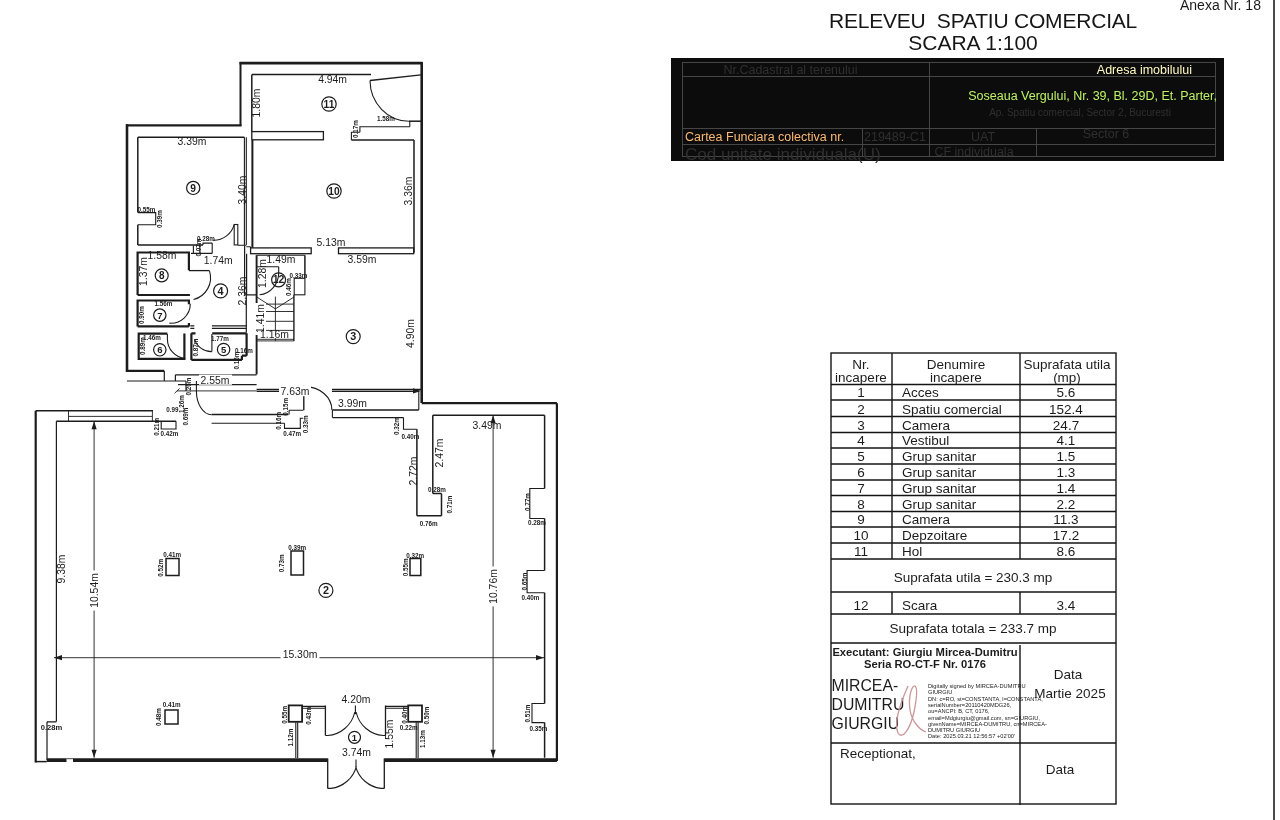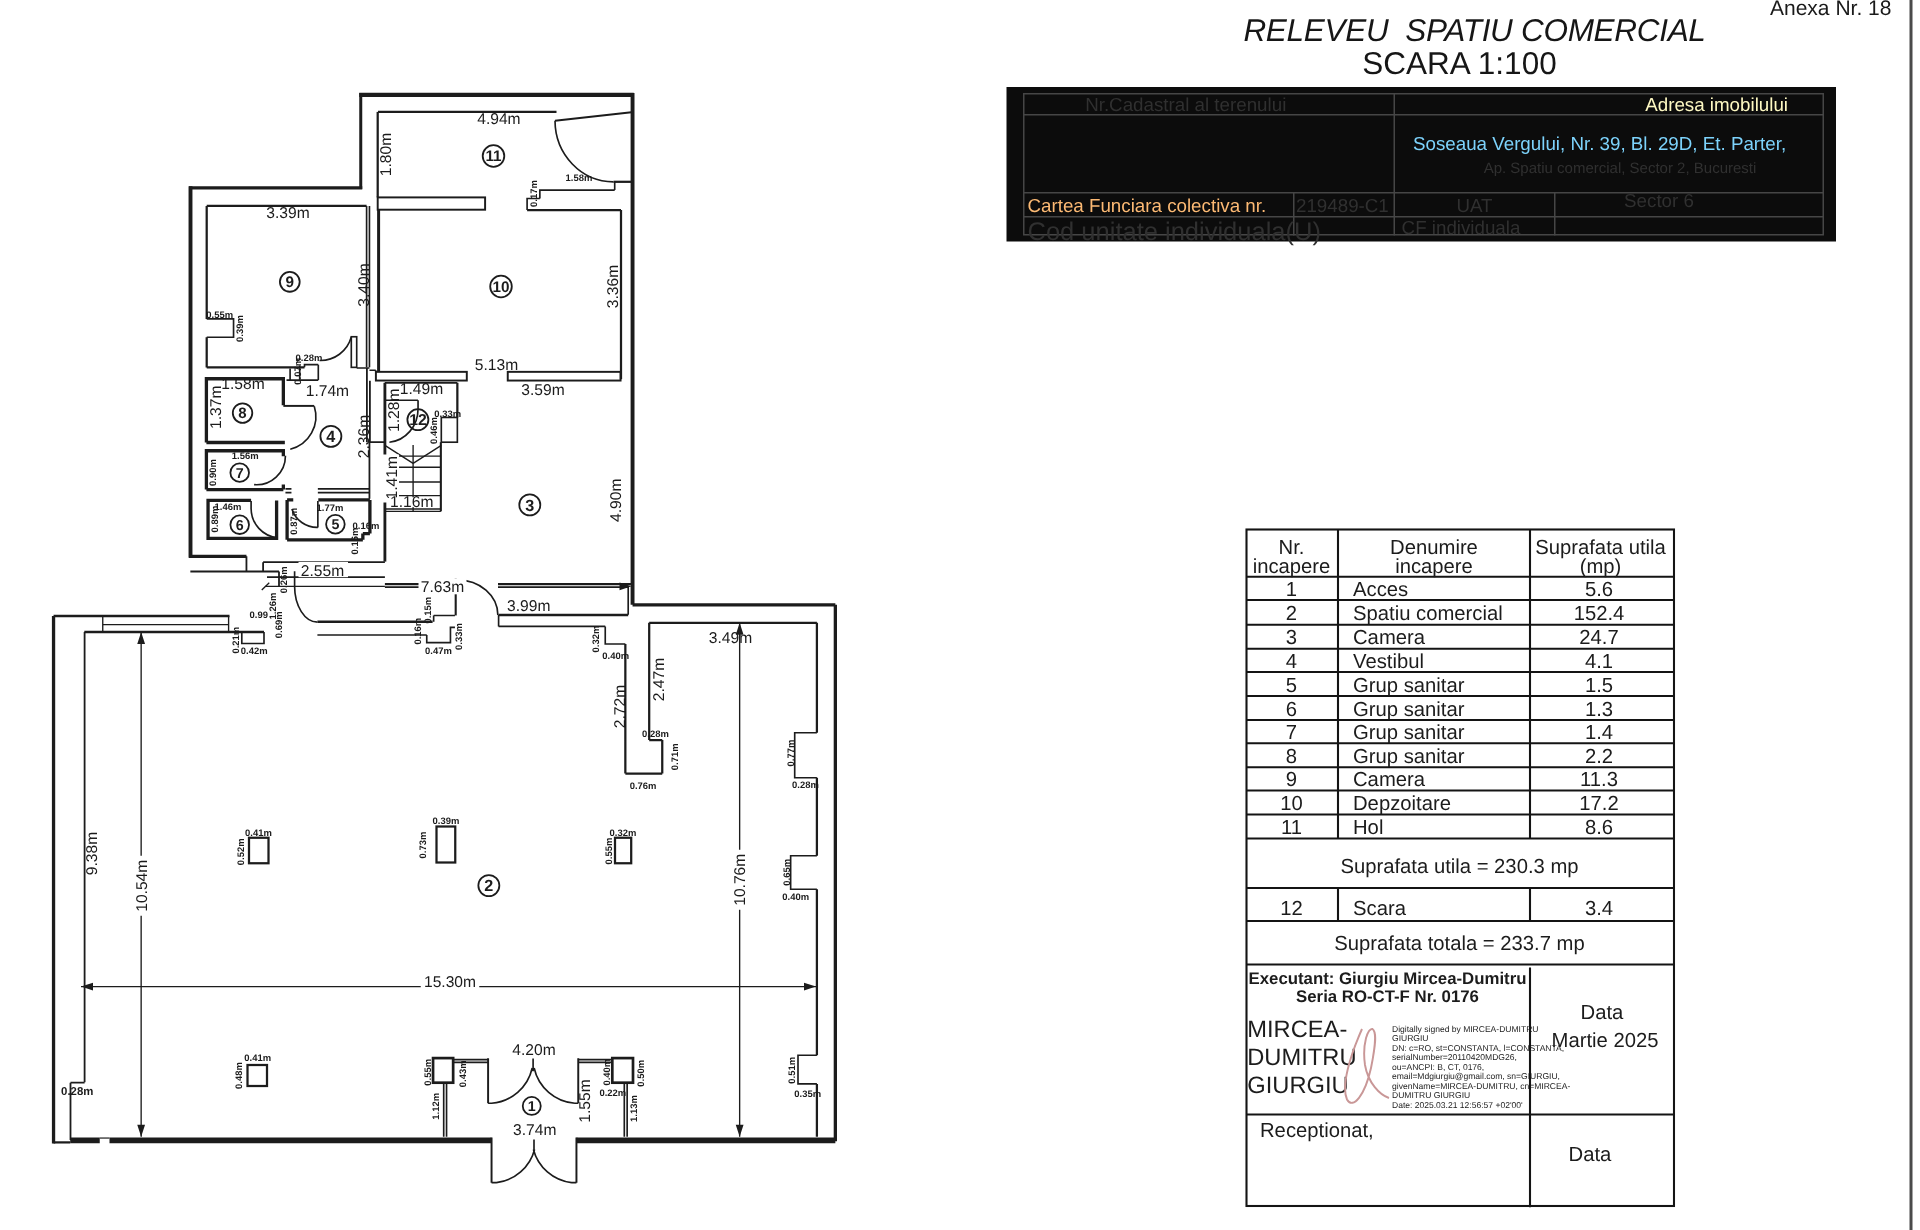--- a/index.html
+++ b/index.html
@@ -8,37 +8,37 @@
   svg text{font-family:"Liberation Sans", sans-serif;fill:#1c1c1c;}
   svg{transform:translateZ(0);}
 </style>
 </head>
 <body>
 
 <div class="abs" style="left:1273px;top:0;width:2px;height:820px;background:#4a4a4a;"></div>
 
 <div class="abs" style="left:1180px;top:-3px;width:100px;font-size:14px;color:#1a1a1a;">Anexa Nr. 18</div>
 
-<div class="abs" style="left:700px;top:9px;width:566px;text-align:center;font-size:21px;letter-spacing:-0.2px;color:#161616;font-style:italic;">RELEVEU&nbsp; SPATIU COMERCIAL</div>
+<div class="abs" style="left:700px;top:9px;width:566px;text-align:center;font-size:21px;letter-spacing:-0.2px;color:#161616;">RELEVEU&nbsp; SPATIU COMERCIAL</div>
 
 <div class="abs" style="left:700px;top:31px;width:546px;text-align:center;font-size:21px;color:#161616;">SCARA 1:100</div>
 
 <div class="abs" style="left:671px;top:58px;width:553px;height:103px;background:#0c0c0c;">
   <div class="abs" style="left:11px;top:4px;right:8px;bottom:4px;border:1px solid #464646;"></div>
 
   <div class="abs" style="left:258px;top:4px;width:1px;height:95px;background:#464646;"></div>
   <div class="abs" style="left:191px;top:70px;width:1px;height:29px;background:#464646;"></div>
   <div class="abs" style="left:365px;top:70px;width:1px;height:29px;background:#464646;"></div>
   <div class="abs" style="left:11px;top:18px;width:534px;height:1px;background:#464646;"></div>
   <div class="abs" style="left:11px;top:70px;width:534px;height:1px;background:#464646;"></div>
   <div class="abs" style="left:11px;top:86px;width:534px;height:1px;background:#464646;"></div>
 
   <div class="abs" style="left:17px;top:5px;width:205px;text-align:center;font-size:12.5px;color:#303030;">Nr.Cadastral al terenului</div>
   <div class="abs" style="left:261px;top:5px;width:260px;text-align:right;font-size:12.5px;color:#fef9c3;">Adresa imobilului</div>
-  <div class="abs" style="left:271px;top:31px;width:290px;text-align:left;font-size:12.5px;color:#7dd3fc;">Soseaua Vergului, Nr. 39, Bl. 29D, Et. Parter,</div>
+  <div class="abs" style="left:256px;top:31px;width:290px;text-align:right;font-size:12.5px;color:#bef264;">Soseaua Vergului, Nr. 39, Bl. 29D, Et. Parter,</div>
   <div class="abs" style="left:264px;top:49px;width:290px;text-align:center;font-size:10px;color:#303030;">Ap. Spatiu comercial, Sector 2, Bucuresti</div>
   <div class="abs" style="left:14px;top:72px;font-size:12.5px;color:#fdba74;">Cartea Funciara colectiva nr.</div>
   <div class="abs" style="left:193px;top:72px;font-size:12.5px;color:#303030;">219489-C1</div>
   <div class="abs" style="left:259px;top:72px;width:106px;text-align:center;font-size:12.5px;color:#303030;">UAT</div>
   <div class="abs" style="left:375px;top:69px;width:120px;text-align:center;font-size:12.5px;color:#303030;">Sector 6</div>
   <div class="abs" style="left:14px;top:87px;font-size:17px;color:#303030;">Cod unitate individuala(U)</div>
   <div class="abs" style="left:255px;top:87px;width:96px;text-align:center;font-size:12.5px;color:#303030;">CF individuala</div>
 </div>
 
 <div class="abs" style="left:830px;top:352px;width:287px;height:453px;">

